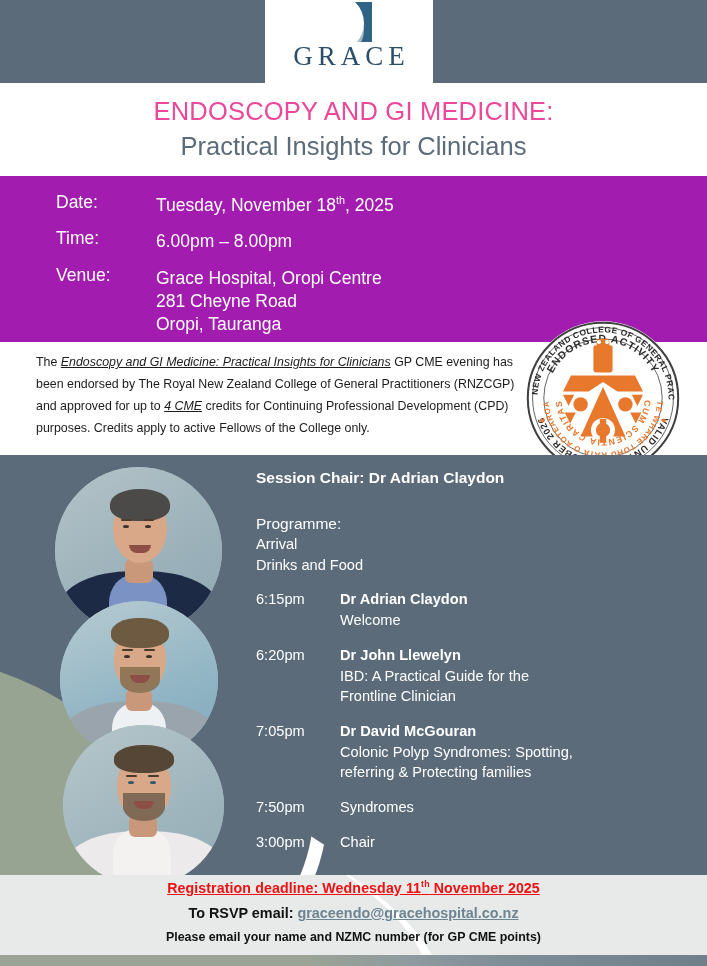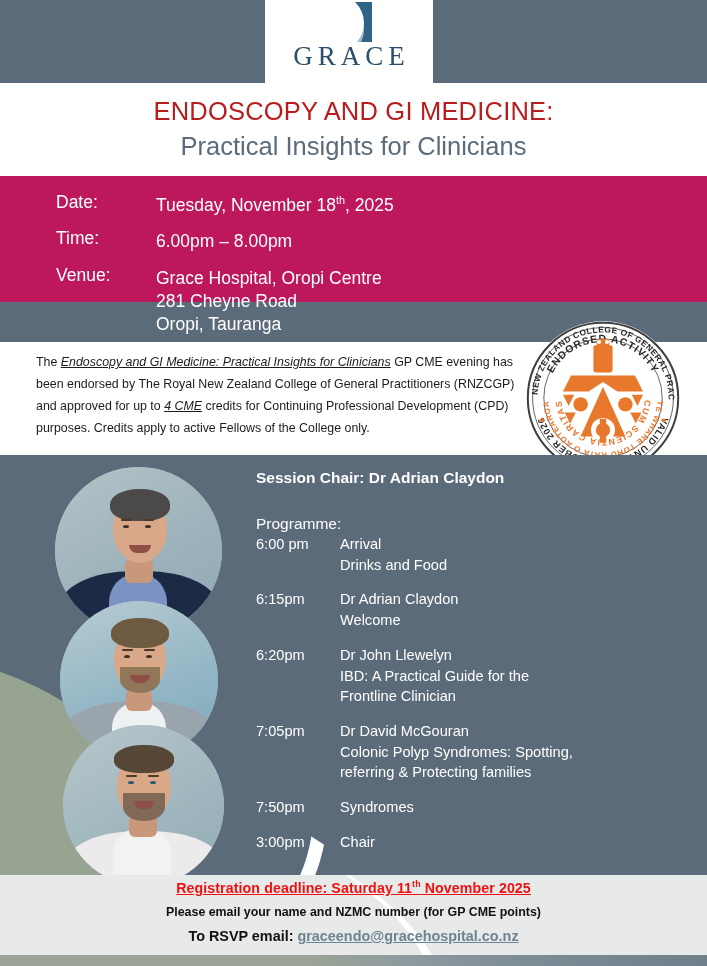--- a/index.html
+++ b/index.html
@@ -30,25 +30,25 @@
   }
   #logo-word{
     font-family:"Liberation Serif","DejaVu Serif",serif;
     color:#2b4e6b;font-size:27px;letter-spacing:5px;line-height:1;
     margin-top:1px;padding-left:5px;font-weight:400;
   }
 
   
   #title-band{position:absolute;left:0;top:83px;width:707px;height:93px;background:#ffffff;
     display:flex;flex-direction:column;align-items:center;justify-content:center;}
-  #title-main{color:#b91c1c;font-size:25.5px;letter-spacing:.2px;line-height:1.12;white-space:nowrap;}
+  #title-main{color:#ec4899;font-size:25.5px;letter-spacing:.2px;line-height:1.12;white-space:nowrap;}
   #title-sub{color:#5c6b7a;font-size:25.5px;line-height:1.2;margin-top:5px;white-space:nowrap;}
 
   
-  #details-band{position:absolute;left:0;top:176px;width:707px;height:126px;background:#be185d;}
+  #details-band{position:absolute;left:0;top:176px;width:707px;height:166px;background:#a21caf;}
   #details-table{position:absolute;left:56px;top:18px;color:#ffffff;font-size:17.5px;line-height:1.0;}
   .det-row{display:flex;margin-bottom:13px;}
   .det-label{width:100px;flex:none;}
   .det-value{white-space:pre-line;line-height:1.33;}
   sup{font-size:.62em;vertical-align:super;line-height:0;}
 
   
   #endorse-band{position:absolute;left:0;top:342px;width:707px;height:113px;background:#ffffff;}
   #endorse-text{
     position:absolute;left:36px;top:9px;width:481px;
@@ -100,21 +100,21 @@
   .p-mouth{position:absolute;border-radius:0 0 14px 14px;background:#8d4f45;}
   .p-beard{position:absolute;border-radius:0 0 50% 50%;}
 
   #prog-text{position:absolute;left:256px;top:14px;width:420px;color:#ffffff;}
   #session-chair{font-size:15.5px;font-weight:bold;margin-bottom:28px;}
   #programme-label{font-size:15.5px;font-weight:normal;margin-bottom:1px;}
   .prog-row{display:flex;margin-bottom:14px;font-size:14.6px;line-height:1.42;}
   .prog-row:last-child{margin-bottom:0;}
   .prog-time{width:84px;flex:none;}
   .prog-desc{flex:1;}
-  .prog-desc .who{font-weight:normal;display:block;}
+  .prog-desc .who{font-weight:bold;display:block;}
   .prog-desc .what{display:block;white-space:pre-line;}
 
   
   #footer-band{position:absolute;left:0;top:875px;width:707px;height:80px;background:#e8e9e9;overflow:hidden;}
   #footer-swoosh{
     position:absolute;left:-120px;top:-70px;width:560px;height:260px;
     border-right:13px solid #ffffff;border-radius:50%;
     transform:rotate(16deg);
   }
   #footer-inner{position:absolute;left:0;top:5px;width:707px;text-align:center;}
@@ -269,21 +269,20 @@
       <div class="p-eye" style="left:87px;top:56px;background:#2b5a72;"></div>
       <div class="p-beard" style="left:60px;top:68px;width:42px;height:28px;background:#6b5a48;opacity:.8;"></div>
       <div class="p-mouth" style="left:71px;top:76px;width:20px;height:8px;"></div>
     </div>
 
     <div id="prog-text">
       <div id="session-chair">Session Chair: Dr Adrian Claydon</div>
       <div id="programme-label">Programme:</div>
 
       <div class="prog-row">
-        <div class="prog-time">6:00 pm</div>
         <div class="prog-desc">
           <span class="what">Arrival
 Drinks and Food</span>
         </div>
       </div>
       <div class="prog-row">
         <div class="prog-time">6:15pm</div>
         <div class="prog-desc">
           <span class="who">Dr Adrian Claydon</span>
           <span class="what">Welcome</span>
@@ -316,20 +315,20 @@
         <div class="prog-desc">
           <span class="what">Chair</span>
         </div>
       </div>
     </div>
   </div>
 
   <div id="footer-band">
     <div id="footer-swoosh"></div>
     <div id="footer-inner">
-      <div id="reg-deadline"><span>Registration deadline: Saturday 11</span><sup>th</sup><span> November 2025</span></div>
+      <div id="reg-deadline"><span>Registration deadline: Wednesday 11</span><sup>th</sup><span> November 2025</span></div>
+      <div id="rsvp-line"><span>To RSVP email:</span> <a id="rsvp-email" href="#">graceendo@gracehospital.co.nz</a></div>
       <div id="nzmc-line">Please email your name and NZMC number (for GP CME points)</div>
-      <div id="rsvp-line"><span>To RSVP email:</span> <a id="rsvp-email" href="#">graceendo@gracehospital.co.nz</a></div>
     </div>
   </div>
 
   <div id="bottom-strip"></div>
 </div>
 
 </body></html>

